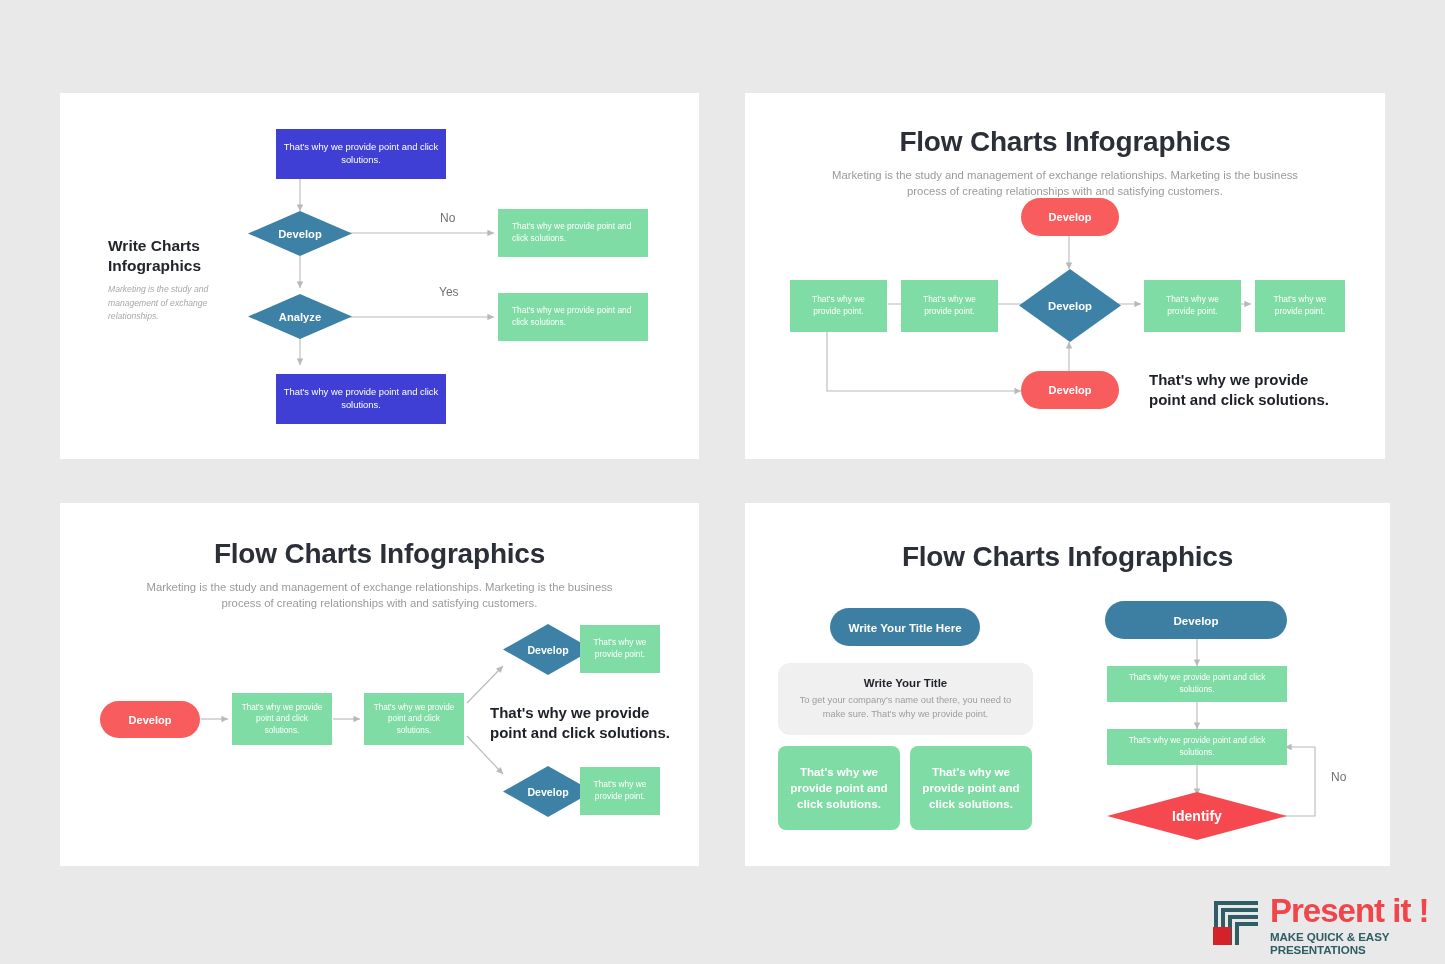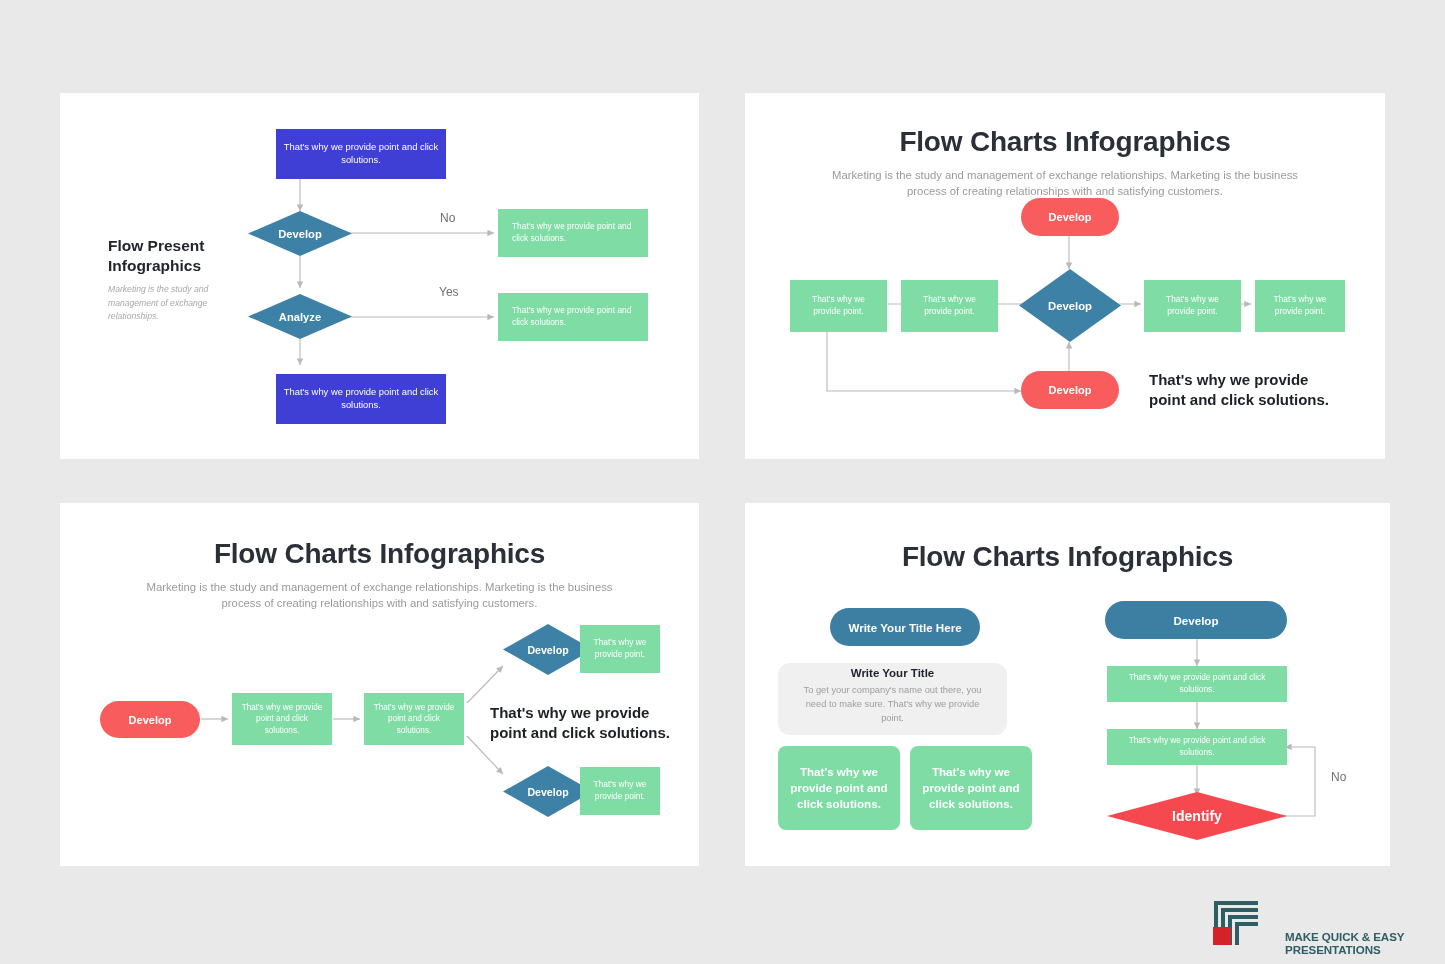--- a/index.html
+++ b/index.html
@@ -79,21 +79,21 @@
   .lbl{ position:absolute; font-size:12px; color:#6f6f6f;text-align:right; }
 
   
   #logo{ position:absolute; left:1210px; top:893px; width:232px; height:62px; }
   .logo-word{
     position:absolute; left:60px; top:-1px;
     font-size:33px; font-weight:700; color:#f0454b; letter-spacing:-1px;
   }
   .logo-tag{
     position:absolute; left:60px; top:37px;
-    font-size:11.6px; font-weight:700; color:#2e5d63; letter-spacing:-0.1px;margin-left:15px;
+    font-size:11.6px; font-weight:700; color:#2e5d63; letter-spacing:-0.1px;
   }
 </style>
 </head>
 <body>
 
 <div class="panel" id="panel-tl">
 
   <svg class="conn" viewBox="0 0 639 366">
     <defs>
       <marker id="ar1" markerWidth="7" markerHeight="7" refX="6" refY="3" orient="auto">
@@ -103,21 +103,21 @@
     <g stroke="#b9b9b9" stroke-width="1.1" fill="none" marker-end="url(#ar1)">
       <line x1="240" y1="86" x2="240" y2="118"></line>
       <line x1="240" y1="163" x2="240" y2="195"></line>
       <line x1="240" y1="240" x2="240" y2="272"></line>
       <line x1="288" y1="140" x2="434" y2="140"></line>
       <line x1="288" y1="224" x2="434" y2="224"></line>
     </g>
   </svg>
 
   <div style="position:absolute;left:48px;top:143px;width:135px;">
-    <div class="side-title" style="white-space:pre-line;">Flow Present
+    <div class="side-title" style="white-space:pre-line;">Write Charts
 Infographics</div>
     <div class="side-sub">Marketing is the study and management of exchange relationships.</div>
   </div>
 
   <div class="box blue-box" style="left:216px;top:36px;width:170px;height:50px;">That's why we provide point and click solutions.</div>
 
   <div class="diamond" style="left:188px;top:118px;width:104px;height:45px;font-size:11.2px;">Develop</div>
 
   <div class="diamond" style="left:188px;top:201px;width:104px;height:45px;font-size:11.2px;">Analyze</div>
 
@@ -221,21 +221,21 @@
     <g stroke="#b9b9b9" stroke-width="1.1" fill="none" marker-end="url(#ar4)">
       <line x1="452" y1="136" x2="452" y2="163"></line>
       <line x1="452" y1="199" x2="452" y2="226"></line>
       <line x1="452" y1="262" x2="452" y2="292"></line>
       <path d="M533 313 L570 313 L570 244 L540 244"></path>
     </g>
   </svg>
 
   <div class="pill pill-blue" style="left:85px;top:105px;width:150px;height:38px;">Write Your Title Here</div>
 
-  <div class="grey-card" style="left:33px;top:160px;width:229px;height:72px;padding:4px 20px 0;">
+  <div class="grey-card" style="left:33px;top:160px;width:255px;height:72px;padding:14px 20px 0;">
     <div class="gc-title">Write Your Title</div>
     <div class="gc-body">To get your company's name out there, you need to make sure. That's why we provide point.</div>
   </div>
 
   <div class="box green-card" style="left:33px;top:243px;width:122px;height:84px;padding:0 10px;">That's why we provide point and click solutions.</div>
 
   <div class="box green-card" style="left:165px;top:243px;width:122px;height:84px;padding:0 10px;">That's why we provide point and click solutions.</div>
 
   <div class="pill pill-blue" style="left:360px;top:98px;width:182px;height:38px;">Develop</div>
 
@@ -249,14 +249,15 @@
 </div>
 
 <div id="logo">
   <svg width="52" height="52" viewBox="0 0 52 52" style="position:absolute;left:0;top:2px;">
     <path d="M4 6 H48 V10 H8 V50 H4 Z" fill="#2e5d63"></path>
     <path d="M11 13 H48 V17 H15 V50 H11 Z" fill="#2e5d63"></path>
     <path d="M18 20 H48 V24 H22 V50 H18 Z" fill="#2e5d63"></path>
     <path d="M25 27 H48 V31 H29 V50 H25 Z" fill="#2e5d63"></path>
     <rect x="3" y="32" width="18" height="18" fill="#d42229"></rect>
   </svg>
+  <div class="logo-word">Present it !</div>
   <div class="logo-tag">MAKE QUICK &amp; EASY PRESENTATIONS</div>
 </div>
 
 </body></html>

